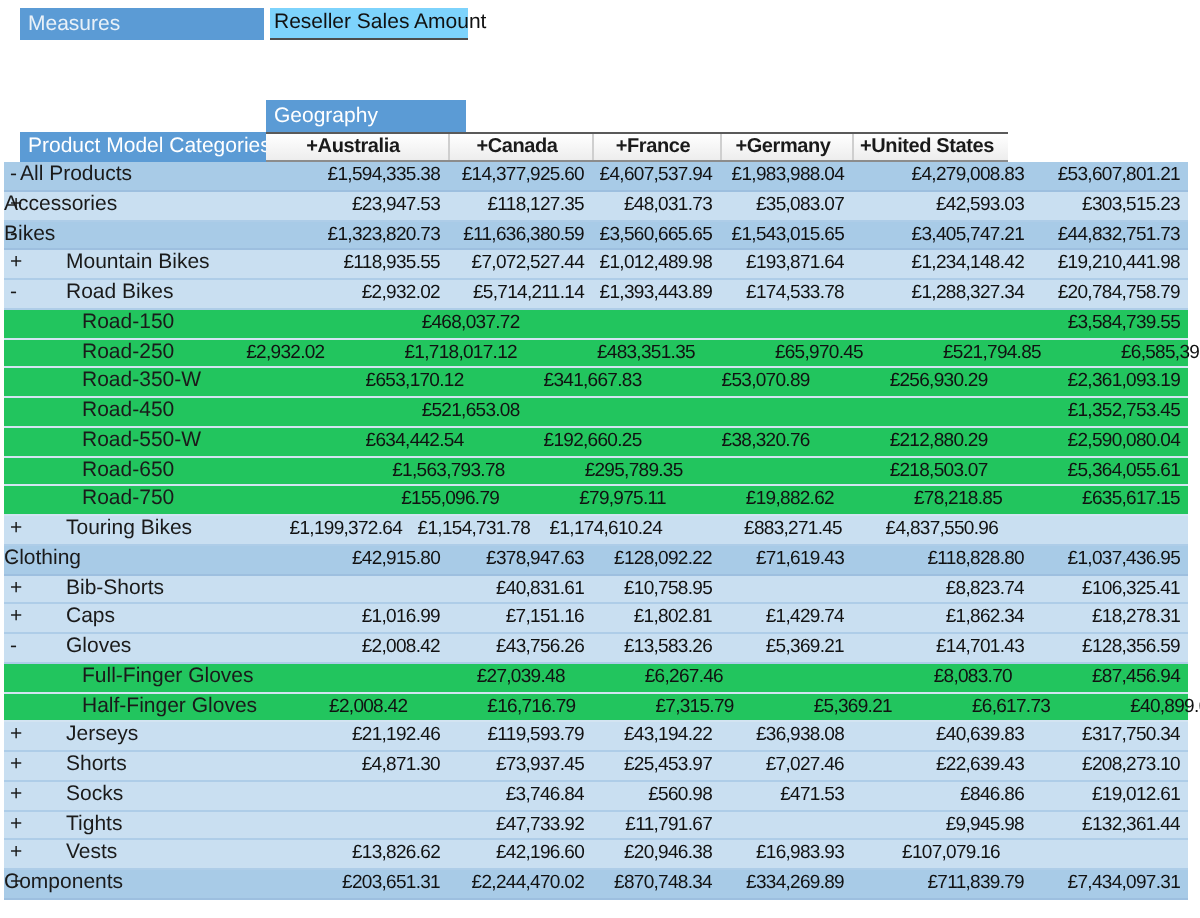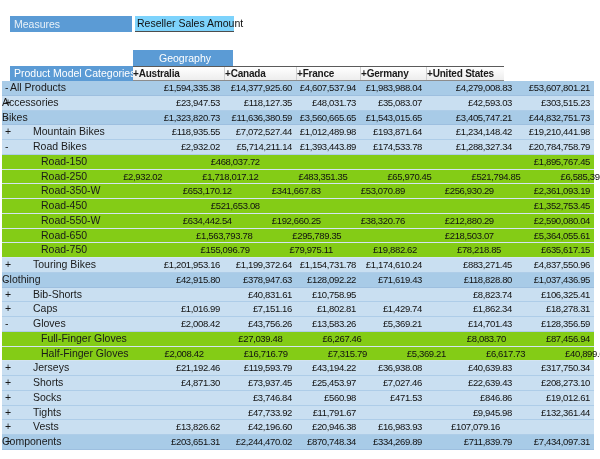--- a/index.html
+++ b/index.html
@@ -1,59 +1,59 @@
 <!DOCTYPE html>
 <html><head>
 <meta charset="utf-8">
 <style>
   html,body{margin:0;padding:0;background:#ffffff;}
   .page{
     position:relative;width:600px;height:459px;background:#ffffff;overflow:hidden;
     font-family:"Liberation Sans","DejaVu Sans",sans-serif;color:#1a1a1a;
   }
   
-  .measures-bar{position:absolute;top:16px;left:10px;display:flex;}
+  .measures-bar{position:absolute;top:4px;left:10px;display:flex;}
   .measures-label{
     width:118px;height:16px;background:#5B9BD5;color:#e9f1f8;
     font-size:10.5px;line-height:16px;padding-left:4px;
   }
   .measures-value{
     margin-left:3px;width:97px;height:15px;background:#7dd3fc;color:#111;
     font-size:10.5px;line-height:15px;padding-left:2px;border-bottom:1px solid #4d4d4d;
     white-space:nowrap;
   }
   
   .geo-cell{
     position:absolute;top:50px;left:133px;width:96px;height:16px;
-    background:#5B9BD5;color:#ffffff;font-size:10.5px;line-height:16px;padding-left:4px;text-align:center;
+    background:#5B9BD5;color:#ffffff;font-size:10.5px;line-height:16px;padding-left:4px;
   }
   
   .header-row{position:absolute;top:66px;left:2px;height:15px;display:flex;}
   .header-spacer{width:8px;height:15px;}
   .row-dim-header{
     width:119px;height:15px;background:#5B9BD5;color:#ffffff;
     font-size:10.5px;line-height:15px;padding-left:4px;white-space:nowrap;
   }
   .col-headers{
     display:flex;height:13px;
     background:linear-gradient(#ffffff,#ededed);
     border-top:1px solid #5a5a5a;border-bottom:1px solid #8c8c8c;
   }
   .col-header{
     height:13px;font-size:10px;font-weight:bold;letter-spacing:-0.2px;
-    line-height:13px;text-align:left;padding-right:4px;box-sizing:border-box;
+    line-height:13px;text-align:center;padding-right:4px;box-sizing:border-box;
     border-left:1px solid #cfcfcf;white-space:nowrap;color:#1a1a1a;
   }
   .col-header:first-child{border-left:none;}
   
   .grid-rows{position:absolute;top:81px;left:2px;width:592px;}
   .grid-row{display:flex;height:13.76px;border-bottom:1px solid transparent;position:relative;}
   .grid-row.l1{background:#A8CBE7;border-bottom-color:#9DBFDF;}
   .grid-row.l2{background:#C9DFF1;border-bottom-color:#AECDE8;}
-  .grid-row.leaf{background:#84cc16;border-bottom-color:#D3E4F2;gap:36px;}
+  .grid-row.leaf{background:#22c55e;border-bottom-color:#D3E4F2;gap:36px;}
   .label-cell{
     width:131px;box-sizing:border-box;font-size:10.5px;line-height:13.8px;
     white-space:nowrap;position:relative;
   }
   .sign{position:absolute;left:3px;top:0;font-size:10.5px;line-height:13.8px;color:#1a1a1a;}
   .label-text{display:inline-block;}
   .d0 .label-text{margin-left:8px;}
   .d1 .label-text{}
   .d2 .label-text{margin-left:31px;}
   .d3 .label-text{margin-left:39px;}
@@ -133,21 +133,21 @@
         <div class="data-cell c4">£1,288,327.34</div>
         <div class="data-cell c5">£20,784,758.79</div>
       </div>
       <div class="grid-row leaf d3">
         <div class="label-cell"><span class="label-text">Road-150</span></div>
         <div class="data-cell c0"></div>
         <div class="data-cell c1">£468,037.72</div>
         <div class="data-cell c2"></div>
         <div class="data-cell c3"></div>
         <div class="data-cell c4"></div>
-        <div class="data-cell c5">£1,895,767.45</div>
+        <div class="data-cell c5">£3,584,739.55</div>
       </div>
       <div class="grid-row leaf d3">
         <div class="label-cell"><span class="label-text">Road-250</span></div>
         <div class="data-cell c0">£2,932.02</div>
         <div class="data-cell c1">£1,718,017.12</div>
         <div class="data-cell c2">£483,351.35</div>
         <div class="data-cell c3">£65,970.45</div>
         <div class="data-cell c4">£521,794.85</div>
         <div class="data-cell c5">£6,585,391.90</div>
       </div>
@@ -191,21 +191,20 @@
         <div class="label-cell"><span class="label-text">Road-750</span></div>
         <div class="data-cell c0"></div>
         <div class="data-cell c1">£155,096.79</div>
         <div class="data-cell c2">£79,975.11</div>
         <div class="data-cell c3">£19,882.62</div>
         <div class="data-cell c4">£78,218.85</div>
         <div class="data-cell c5">£635,617.15</div>
       </div>
       <div class="grid-row l2 d2">
         <div class="label-cell"><span class="sign">+</span><span class="label-text">Touring Bikes</span></div>
-        <div class="data-cell c0">£1,201,953.16</div>
         <div class="data-cell c1">£1,199,372.64</div>
         <div class="data-cell c2">£1,154,731.78</div>
         <div class="data-cell c3">£1,174,610.24</div>
         <div class="data-cell c4">£883,271.45</div>
         <div class="data-cell c5">£4,837,550.96</div>
       </div>
       <div class="grid-row l1 d1">
         <div class="label-cell"><span class="sign">-</span><span class="label-text">Clothing</span></div>
         <div class="data-cell c0">£42,915.80</div>
         <div class="data-cell c1">£378,947.63</div>

